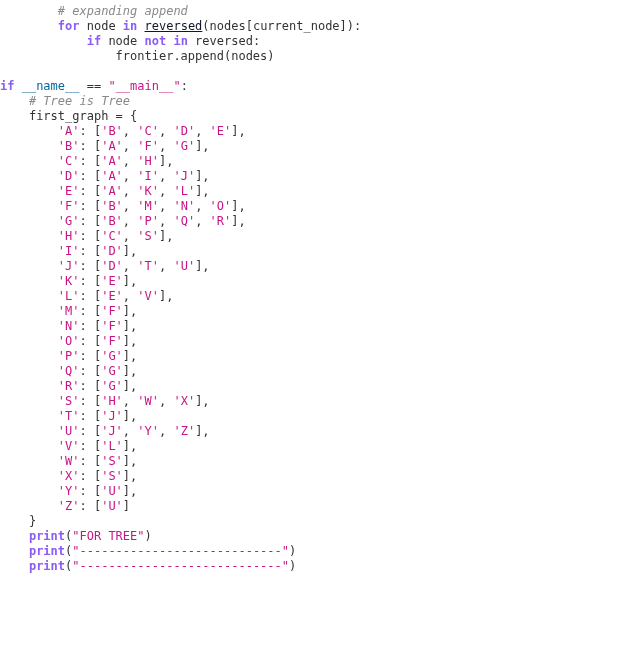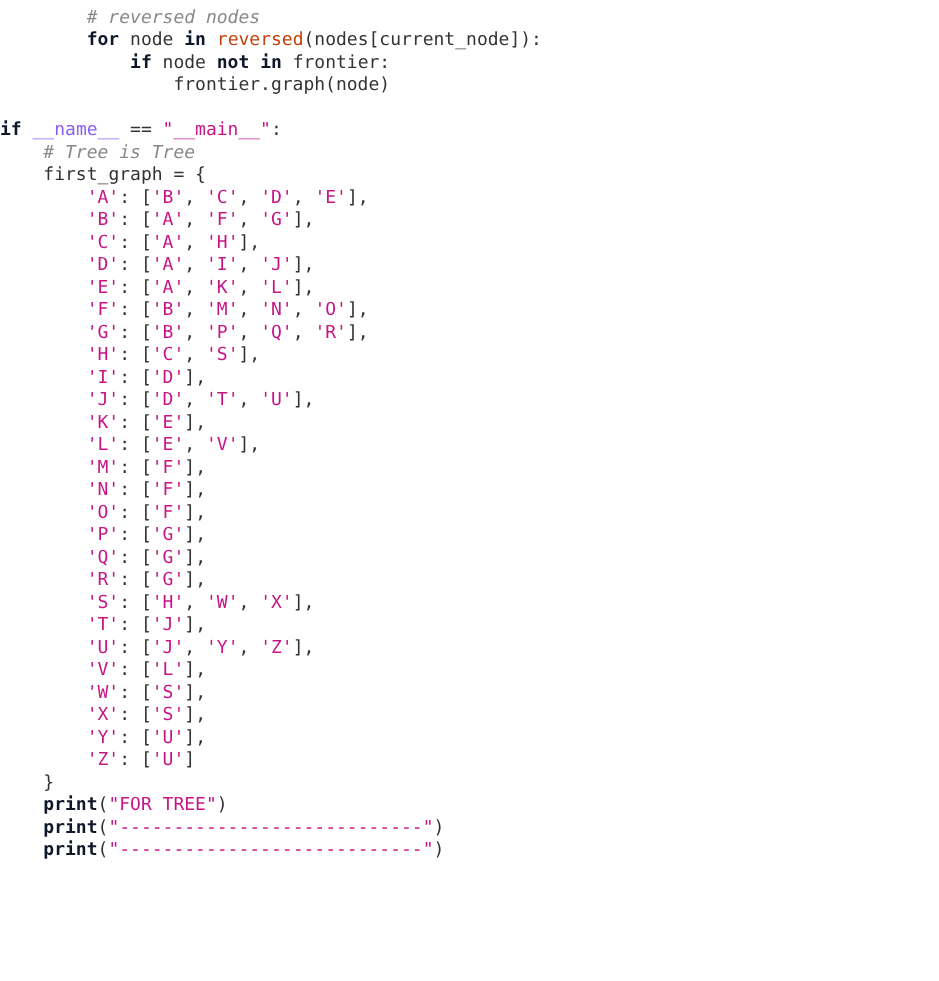--- a/index.html
+++ b/index.html
@@ -7,32 +7,32 @@
   pre.code{
     margin:0;
     padding:4px 0 0 0;
     font-family:"Consolas","DejaVu Sans Mono","Courier New",monospace;
     font-size:12px;
     line-height:15px;
     color:#333;
     white-space:pre;
   }
   .c{color:#888a85;font-style:italic;}   
-  .k{color:#0f172a;font-weight:bold;}    
-  .b{color:#c2410c;}                     
+  .k{color:#8b5cf6;font-weight:bold;}    
+  .b{color:#0f172a;text-decoration:underline;}                     
   .s{color:#c71585;}                     
-  .v{color:#8b5cf6;}
+  .v{color:#0369a1;}
 </style>
 </head>
 <body>
 
-<pre class="code"><span><span>        </span><span class="c"># reversed nodes</span></span>
+<pre class="code"><span><span>        </span><span class="c"># expanding append</span></span>
 <span><span>        </span><span class="k">for</span><span> node </span><span class="k">in</span><span> </span><span class="b">reversed</span><span>(nodes[current_node]):</span></span>
-<span><span>            </span><span class="k">if</span><span> node </span><span class="k">not</span><span> </span><span class="k">in</span><span> frontier:</span></span>
-<span><span>                </span><span>frontier.graph(node)</span></span>
+<span><span>            </span><span class="k">if</span><span> node </span><span class="k">not</span><span> </span><span class="k">in</span><span> reversed:</span></span>
+<span><span>                </span><span>frontier.append(nodes)</span></span>
 
 <span><span class="k">if</span><span> </span><span class="v">__name__</span><span> == </span><span class="s">"__main__"</span><span>:</span></span>
 <span><span>    </span><span class="c"># Tree is Tree</span></span>
 <span><span>    </span><span>first_graph = {</span></span>
 <span><span>        </span><span class="s">'A'</span><span>: [</span><span class="s">'B'</span><span>, </span><span class="s">'C'</span><span>, </span><span class="s">'D'</span><span>, </span><span class="s">'E'</span><span>],</span></span>
 <span><span>        </span><span class="s">'B'</span><span>: [</span><span class="s">'A'</span><span>, </span><span class="s">'F'</span><span>, </span><span class="s">'G'</span><span>],</span></span>
 <span><span>        </span><span class="s">'C'</span><span>: [</span><span class="s">'A'</span><span>, </span><span class="s">'H'</span><span>],</span></span>
 <span><span>        </span><span class="s">'D'</span><span>: [</span><span class="s">'A'</span><span>, </span><span class="s">'I'</span><span>, </span><span class="s">'J'</span><span>],</span></span>
 <span><span>        </span><span class="s">'E'</span><span>: [</span><span class="s">'A'</span><span>, </span><span class="s">'K'</span><span>, </span><span class="s">'L'</span><span>],</span></span>
 <span><span>        </span><span class="s">'F'</span><span>: [</span><span class="s">'B'</span><span>, </span><span class="s">'M'</span><span>, </span><span class="s">'N'</span><span>, </span><span class="s">'O'</span><span>],</span></span>

